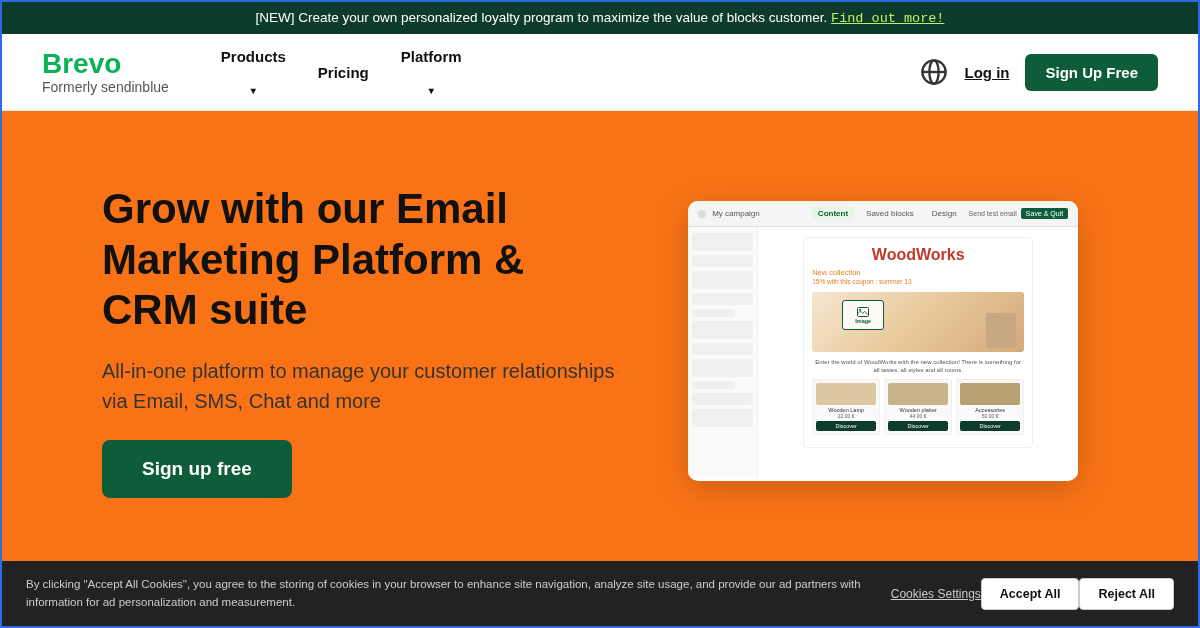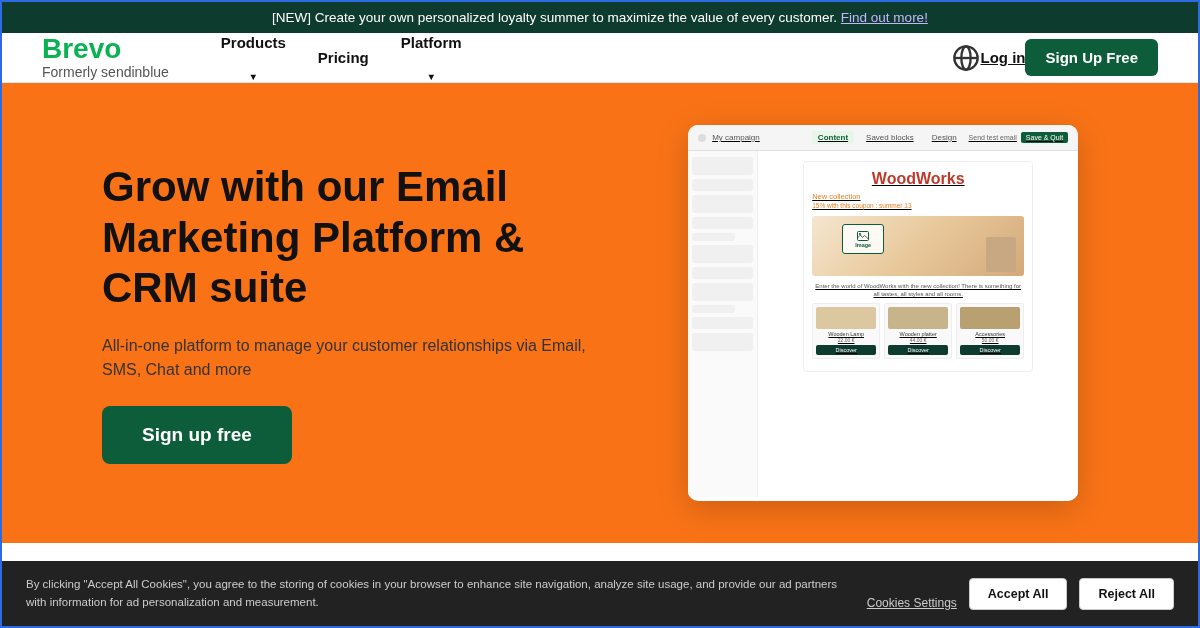--- a/index.html
+++ b/index.html
@@ -7,32 +7,33 @@
 
     
     .announcement-bar {
       background-color: #0d3b2e;
       color: #fff;
       text-align: center;
       padding: 8px 20px;
       font-size: 13.5px;
     }
     .announcement-bar a {
-      color: #c4b5fd;
+      color: #bef264;
       text-decoration: underline;
       cursor: pointer;
+      font-family: Liberation Mono, monospace;
     }
 
     
     .navbar {
       background: #fff;
       display: flex;
       align-items: center;
       padding: 0 40px;
-      height: 50px;
+      height: 77px;
       border-bottom: 1px solid #e8e8e8;
     }
     .logo-area {
       display: flex;
       flex-direction: column;
       margin-right: 40px;
     }
     .logo-text {
       font-size: 28px;
       font-weight: 800;
@@ -58,20 +59,21 @@
       font-size: 15px;
       font-weight: 600;
       color: #111;
       cursor: pointer;
       border-radius: 4px;
       flex-direction: column;
     }
     .nav-right {
       display: flex;
       align-items: center;
+      gap: 16px;
     }
     .globe-icon {
       width: 28px;
       height: 28px;
       cursor: pointer;
     }
     .login-link {
       font-size: 15px;
       font-weight: 600;
       color: #111;
@@ -104,21 +106,21 @@
       padding-right: 40px;
     }
     .hero-title {
       font-size: 42px;
       font-weight: 800;
       color: #111;
       line-height: 1.2;
       margin-bottom: 20px;
     }
     .hero-subtitle {
-      font-size: 16px;
+      font-size: 20px;
       color: #333;
       margin-bottom: 24px;
       line-height: 1.5;
     }
     .hero-cta {
       background: #0d5c3a;
       color: #fff;
       border: none;
       border-radius: 8px;
       padding: 18px 40px;
@@ -132,24 +134,23 @@
       flex: 0 0 45%;
       display: flex;
       justify-content: center;
       align-items: center;
     }
     .mockup-container {
       background: #fff;
       border-radius: 10px;
       box-shadow: 0 8px 32px rgba(0,0,0,0.18);
       width: 390px;
-      height: 376px;
+      height: 280px;
       overflow: hidden;
       position: relative;
-      text-decoration: underline;
     }
     .mockup-header {
       background: #f5f5f5;
       border-bottom: 1px solid #e0e0e0;
       padding: 6px 10px;
       display: flex;
       align-items: center;
       gap: 6px;
       font-size: 9px;
       color: #555;
@@ -308,22 +309,21 @@
       min-height: 65px;
     }
     .cookie-text {
       flex: 1;
       font-size: 11.5px;
       color: #ccc;
       line-height: 1.5;
     }
     .cookie-actions {
       display: flex;
-      align-items: flex-end;
-      gap: 12px;
+      align-items: center;
       flex-shrink: 0;
     }
     .cookie-settings-link {
       font-size: 12px;
       color: #ccc;
       text-decoration: underline;
       cursor: pointer;
       white-space: nowrap;
     }
     .cookie-btn {
@@ -342,21 +342,21 @@
     }
 
     .chevron {
       font-size: 10px;
     }
   </style>
 </head>
 <body>
 
 <div class="announcement-bar">
-  <span>[NEW] Create your own personalized loyalty summer to maximize the value of every customer.</span>
+  <span>[NEW] Create your own personalized loyalty program to maximize the value of blocks customer.</span>
   <a>Find out more!</a>
 </div>
 
 <nav class="navbar">
   <div class="logo-area">
     <span class="logo-text">Brevo</span>
     <span class="logo-sub">Formerly sendinblue</span>
   </div>
   <div class="nav-links">
     <div class="nav-item">

